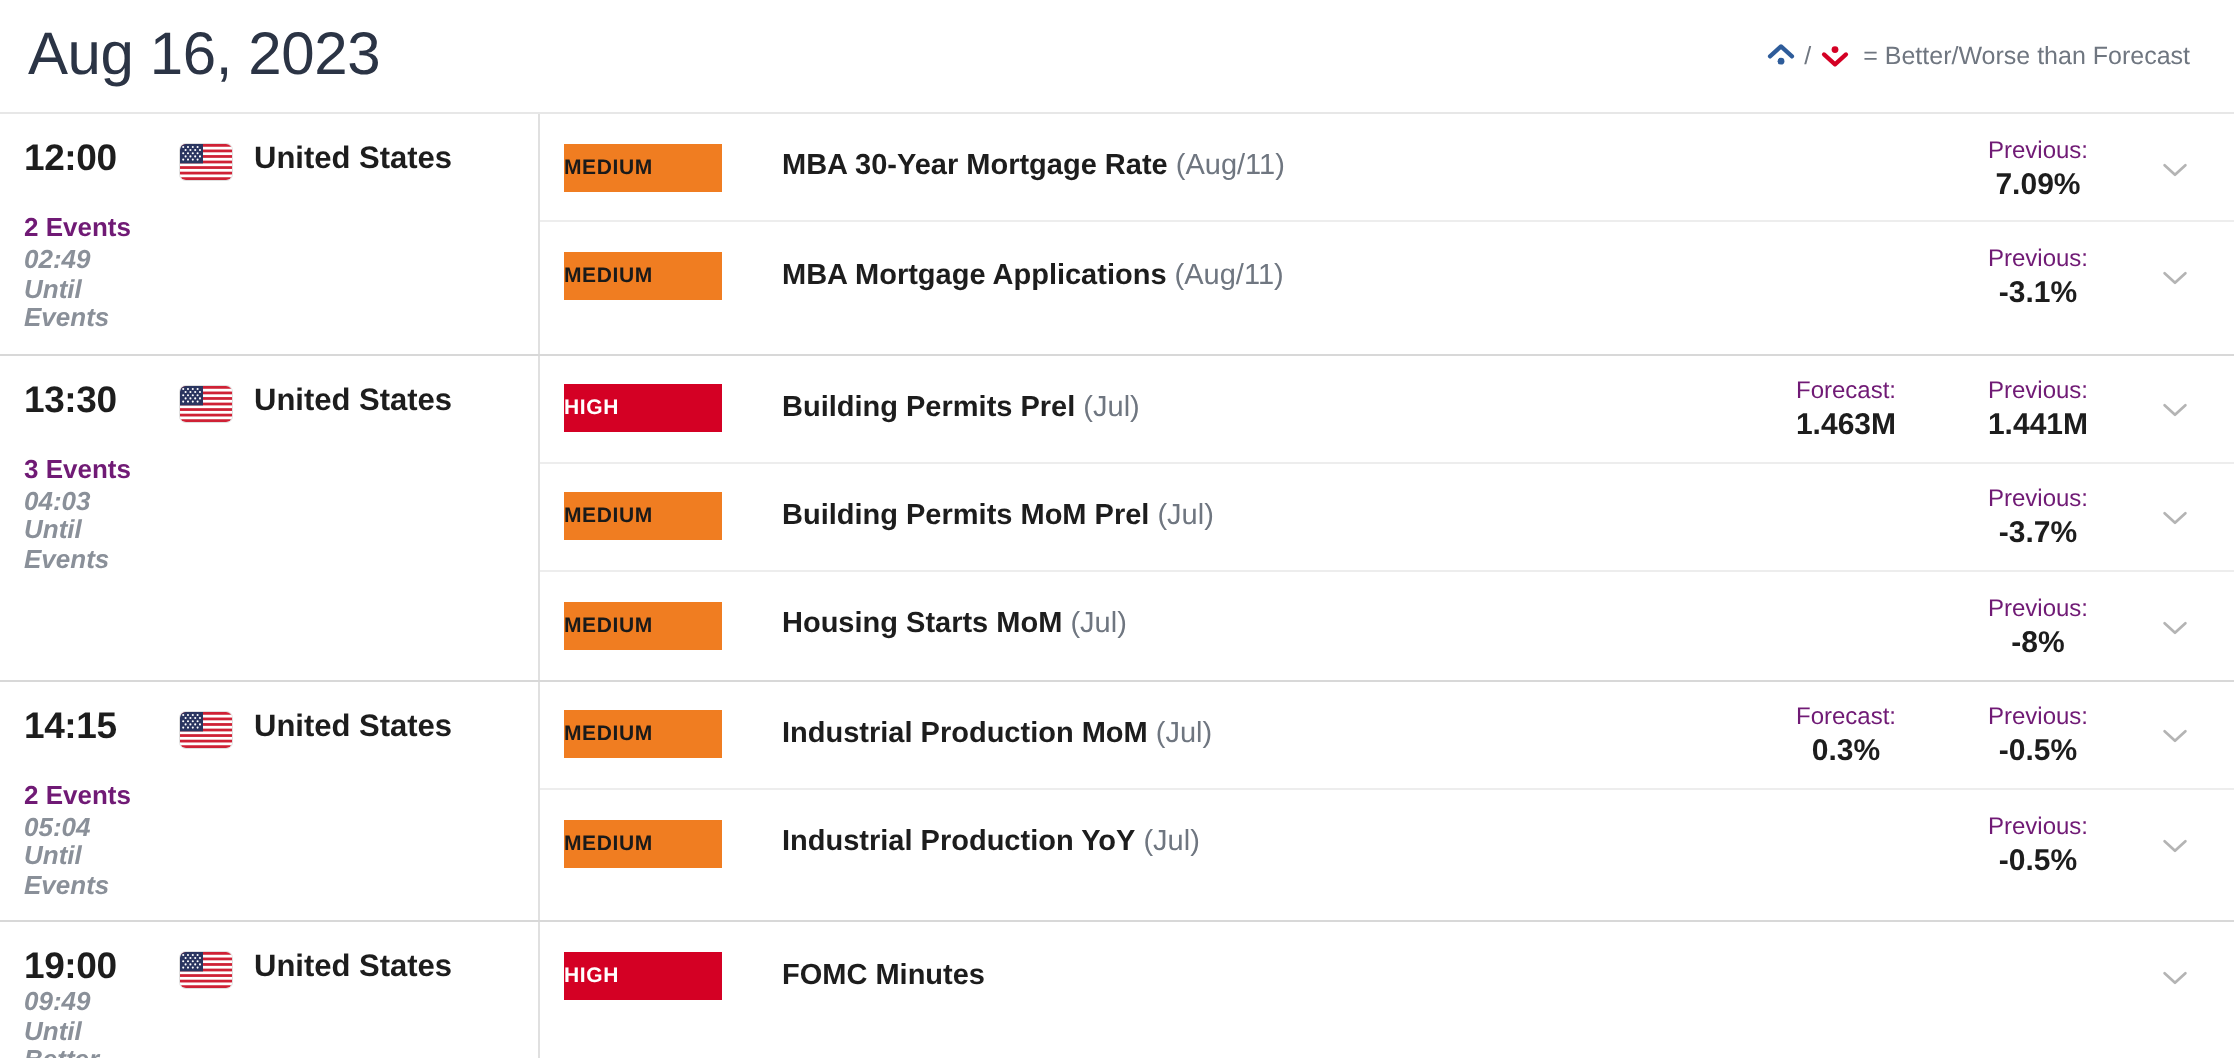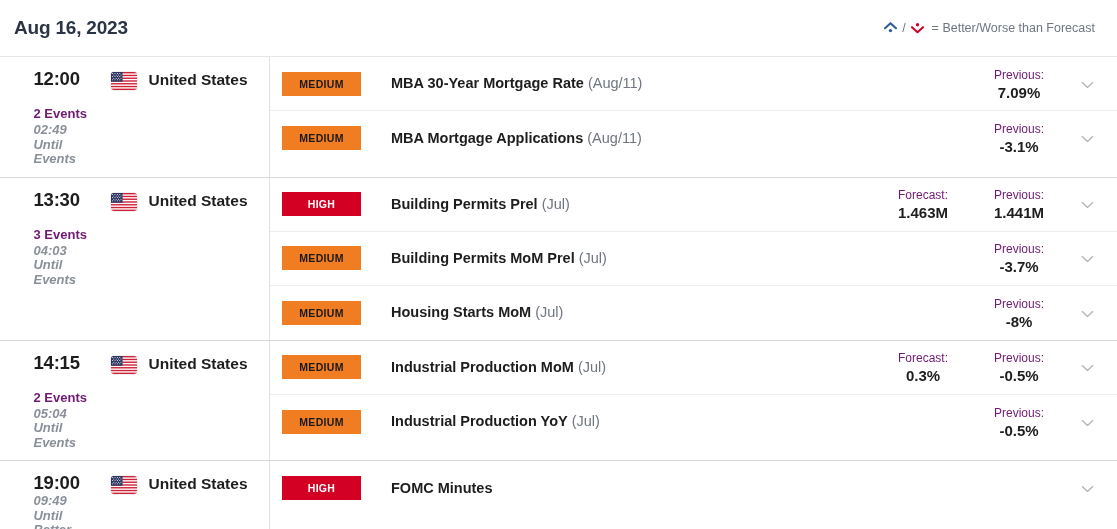--- a/index.html
+++ b/index.html
@@ -15,22 +15,22 @@
   
   .header {
     height: 57px;
     display: flex;
     align-items: center;
     justify-content: space-between;
     padding: 0 14px 0 14px;
     border-bottom: 1px solid #e7e7e7;
   }
   .page-title {
-    font-size: 19px;
-    font-weight: bold;
+    font-size: 30px;
+    font-weight: normal;
     color: #2b3445;
     letter-spacing: -0.2px;
   }
   .legend {
     display: flex;
     align-items: center;
     font-size: 12.5px;
     color: #6f7680;
     gap: 2px;
     padding-right: 8px;
@@ -47,21 +47,21 @@
   }
   .group:last-child { border-bottom: none; }
 
   .timecol {
     width: 270px;
     min-width: 270px;
     border-right: 1px solid #e0e0e0;
     padding: 11px 0 10px 12px;
     position: relative;
   }
-  .time-row { display: flex; align-items: flex-start; justify-content: center; }
+  .time-row { display: flex; align-items: flex-start; }
   .time-left { width: 78px; }
   .time-val {
     font-size: 18.5px;
     font-weight: bold;
     color: #1d1d1d;
     line-height: 22px;
     letter-spacing: -0.2px;
   }
   .ev-count {
     font-size: 13px;
@@ -105,21 +105,21 @@
     align-items: center;
     min-height: 54px;
     border-bottom: 1px solid #ededed;
     padding: 0 10px 0 12px;
   }
   .row:last-child { border-bottom: none; }
 
   .badge {
     width: 79px;
     min-width: 79px;
-    text-align: center;
+    text-align: left;
     font-size: 10.5px;
     font-weight: bold;
     letter-spacing: 0.3px;
     padding: 6px 0 6px 0;
     line-height: 12px;
   }
   .badge.medium { background: #f07d21; color: #1a1a1a; }
   .badge.high { background: #d40024; color: #ffffff; }
 
   .ev-name {

